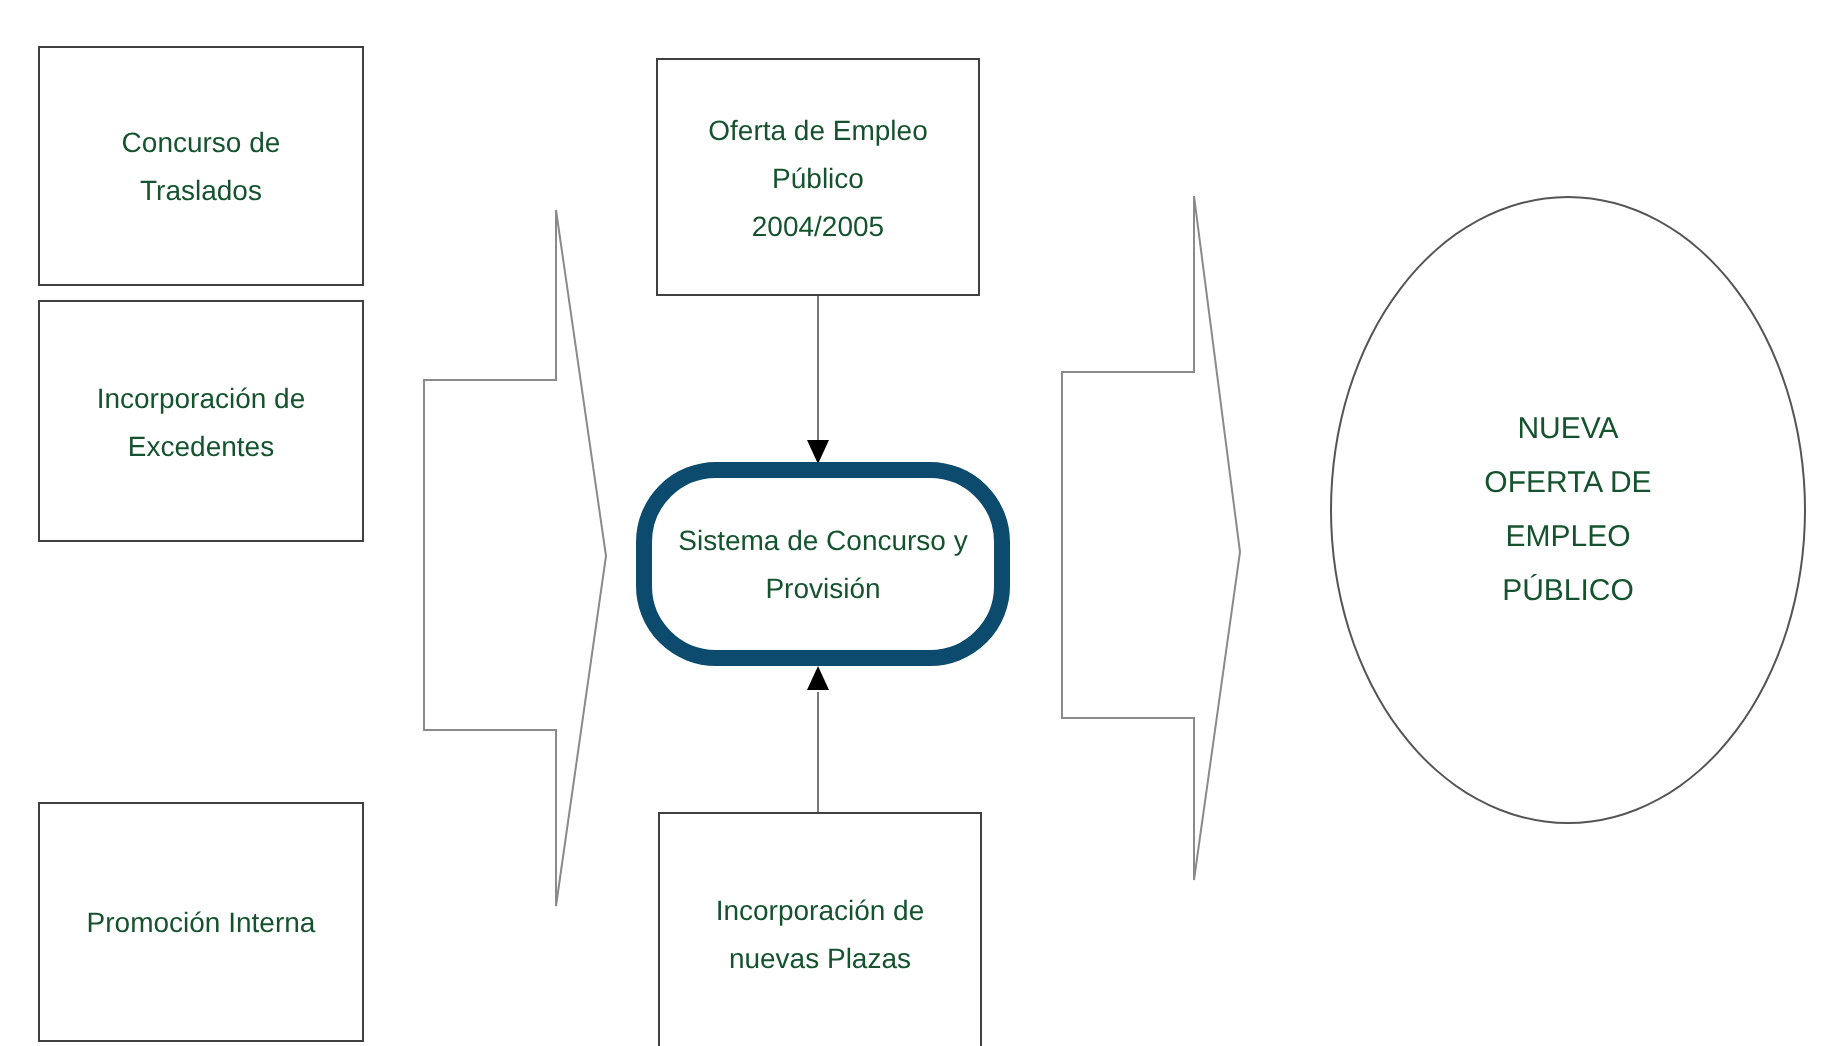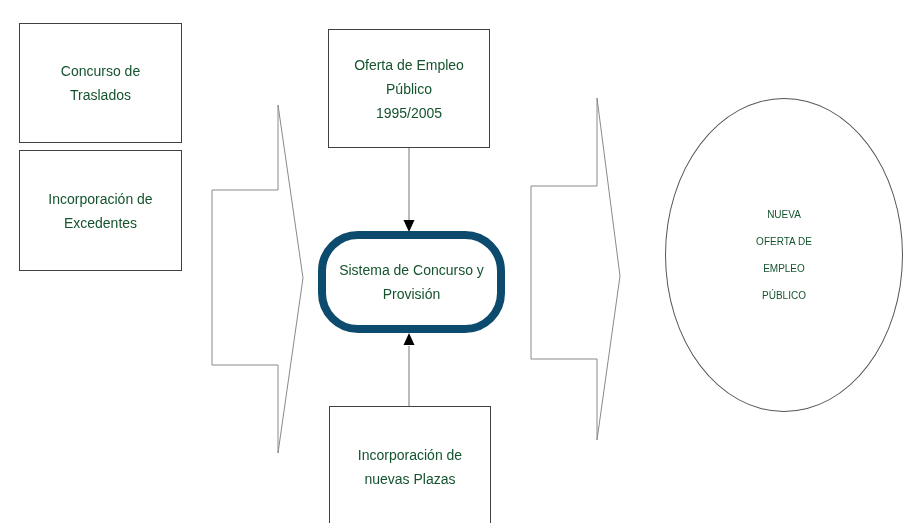--- a/index.html
+++ b/index.html
@@ -74,21 +74,21 @@
     box-sizing: border-box;
     background: #ffffff;
     border: 1px solid #555555;
     border-radius: 50%;
     display: flex;
     align-items: center;
     justify-content: center;
     text-align: center;
   }
   .ellipse .label {
-    font-size: 10px;
+    font-size: 15px;
     line-height: 27px;
   }
 </style>
 </head>
 <body>
 
 <div class="canvas">
 
   <svg class="shape-layer" viewBox="0 0 912 523" xmlns="http://www.w3.org/2000/svg">
 
@@ -104,25 +104,28 @@
   </svg>
 
   <div class="dbox box-1">
     <span class="label">Concurso de
 Traslados</span>
   </div>
   <div class="dbox box-2">
     <span class="label">Incorporación de
 Excedentes</span>
   </div>
+  <div class="dbox box-4">
+    <span class="label">Promoción Interna</span>
+  </div>
 
   <div class="dbox box-top">
     <span class="label">Oferta de Empleo
 Público
-1995/2005</span>
+2004/2005</span>
   </div>
   <div class="node">
     <span class="label">Sistema de Concurso y
 Provisión</span>
   </div>
   <div class="dbox box-bottom">
     <span class="label">Incorporación de
 nuevas Plazas</span>
   </div>
 

